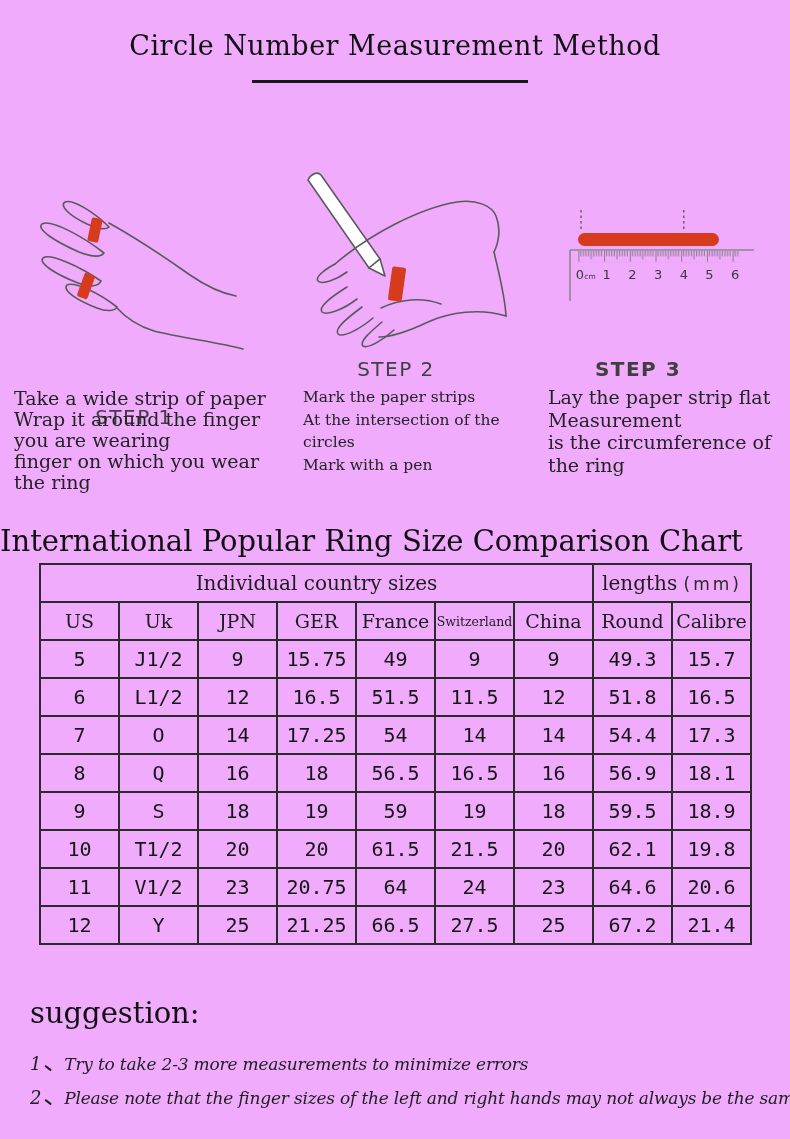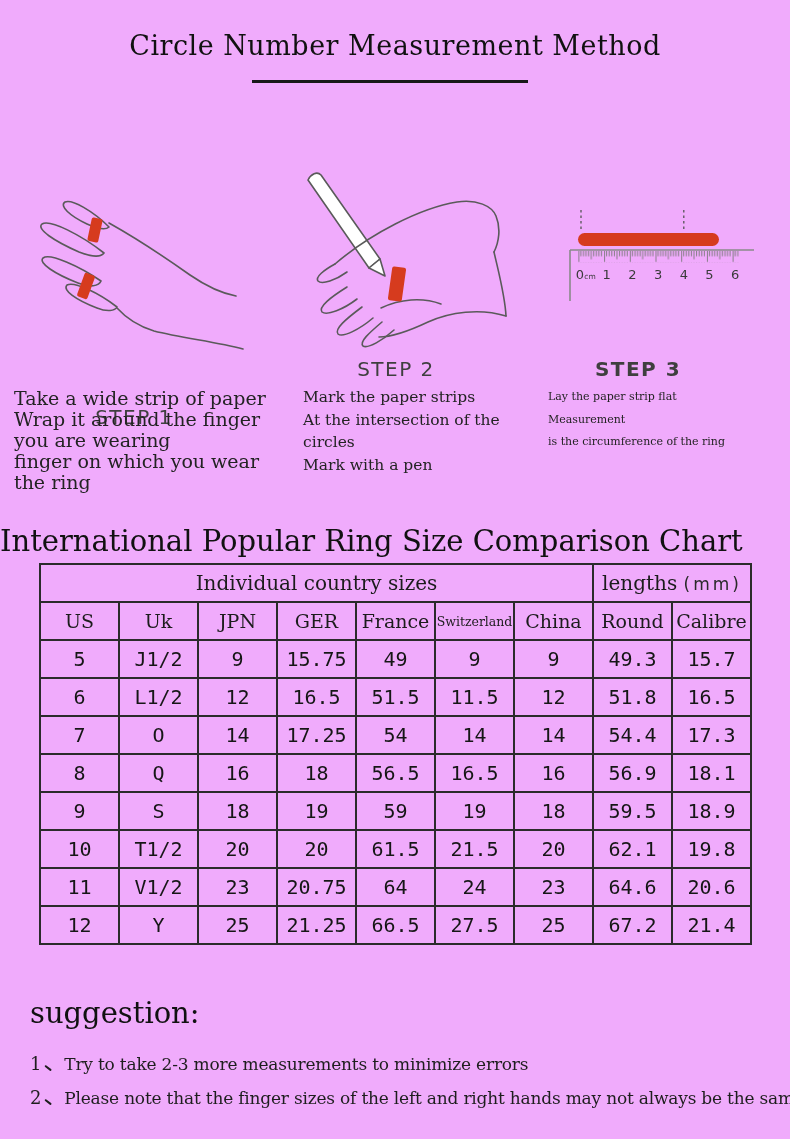--- a/index.html
+++ b/index.html
@@ -17,39 +17,39 @@
   #ill2{left:285px;top:156px;}
   #ill3{left:548px;top:200px;}
   .step-label{position:absolute;font-family:"DejaVu Sans",sans-serif;font-size:20px;
               color:#3f3f3f;letter-spacing:1.5px;text-align:center;}
   #label1{left:14px;top:357px;width:240px;margin-top:48px;}
   #label2{left:290px;top:357px;width:212px;}
   #label3{left:543px;top:357px;width:190px;font-weight:bold;}
   .step-desc{position:absolute;font-size:19px;line-height:21.5px;color:#232323;}
   #desc1{left:14px;top:388px;width:262px;line-height:21px;}
   #desc2{left:303px;top:386px;width:234px;font-size:15.5px;line-height:22.5px;}
-  #desc3{left:548px;top:386px;width:240px;font-size:11px;line-height:22.5px;}
+  #desc3{left:548px;top:386px;width:240px;font-size:19px;line-height:22.5px;}
 
   
   .chart-title{position:absolute;top:508px;left:0;width:790px;text-align:left;
                font-size:29px;color:#111;margin-top:16px;}
   .size-table{position:absolute;left:39px;top:563px;width:713px;border-collapse:collapse;
               table-layout:fixed;text-align:center;}
   .size-table th,.size-table td{border:2px solid #2b2b2b;height:36px;padding:0;
               font-weight:normal;overflow:hidden;white-space:nowrap;}
   .group-row th{font-size:20px;}
   .col-row th{font-size:19px;}
   .col-row th.small{font-size:12.5px;text-align:center;}
   .size-table td{font-family:"DejaVu Sans Mono",monospace;font-size:20px;color:#161616;}
   .len-unit{font-family:"DejaVu Sans",sans-serif;font-size:17px;letter-spacing:3px;color:#2a2a2a;}
 
   
   .suggestion-title{position:absolute;left:30px;top:996px;font-size:29px;color:#111;}
   .suggestion-items{position:absolute;left:30px;top:1053px;width:748px;}
-  .sug-item{font-size:17px;letter-spacing:-0.2px;color:#1e1e1e;margin-bottom:13px;white-space:nowrap;}
+  .sug-item{font-size:17px;letter-spacing:-0.2px;color:#1e1e1e;margin-bottom:13px;white-space:nowrap;font-style:italic;}
   .sug-num{font-size:18px;}
   .cjk-comma{display:inline-block;width:8px;height:2.4px;background:#1e1e1e;border-radius:2px;
              transform:rotate(38deg);margin:0 12px 1px 3px;}
 </style>
 </head>
 <body>
 
 <div class="page">
 
   <div class="main-title">Circle Number Measurement Method</div>

